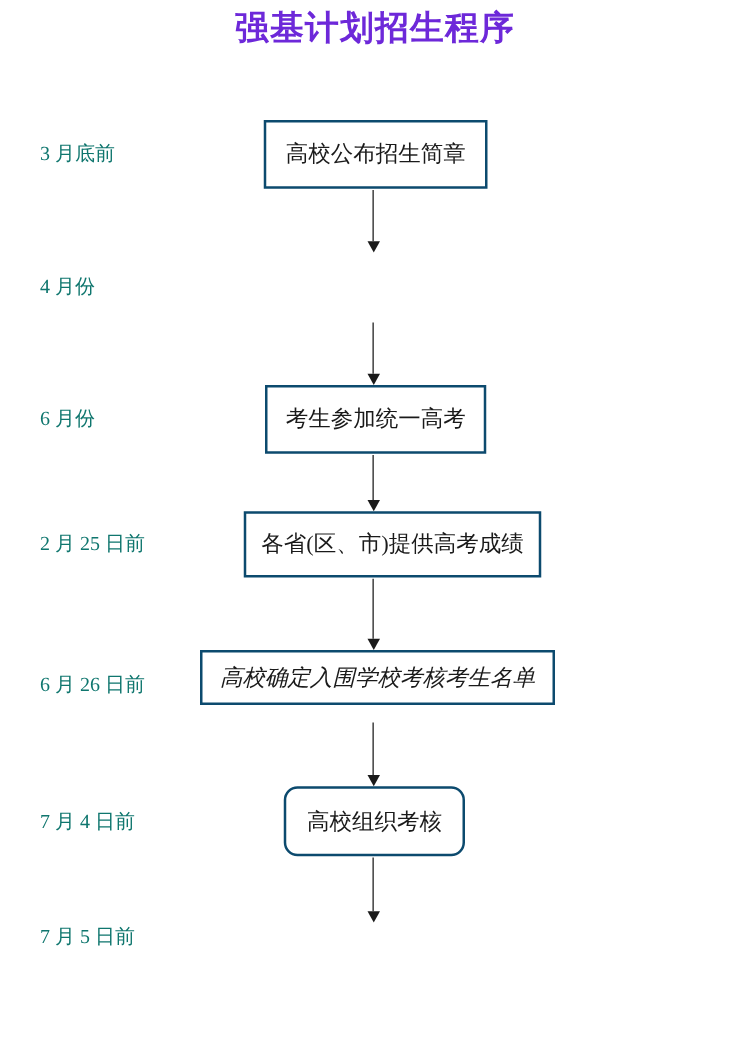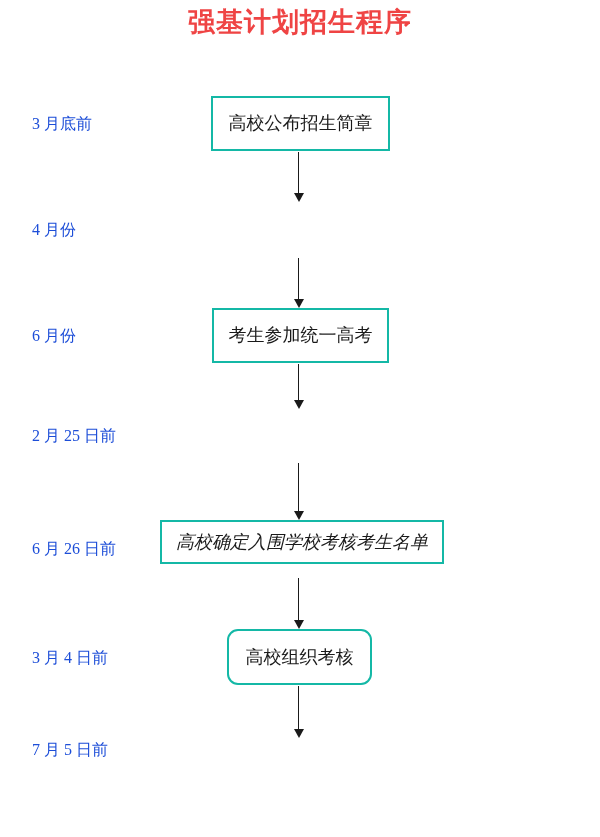--- a/index.html
+++ b/index.html
@@ -16,35 +16,35 @@
     position: absolute;
     top: 6px;
     left: 0;
     width: 600px;
     margin: 0;
     text-align: center;
     font-family: "Liberation Sans", sans-serif;
     font-weight: 700;
     font-size: 27px;
     line-height: 32px;
-    color: #ef4444;
+    color: #6d28d9;
     letter-spacing: 1px;
   }
   .time {
     position: absolute;
     left: 32px;
     font-size: 16px;
     line-height: 19px;
     white-space: nowrap;
-    color: #1d4ed8;
+    color: #0f766e;
   }
   .box {
     position: absolute;
     box-sizing: border-box;
-    border: 2px solid #14b8a6;
+    border: 2px solid #0c4a6e;
     background: #ffffff;
     display: flex;
     align-items: center;
     justify-content: center;
     text-align: center;
     font-size: 18px;
     line-height: 1.9;
     padding: 2px 10px;
   }
   .arrow {
@@ -104,29 +104,32 @@
   <div class="time t2">4 月份</div>
   <div class="arrow a2"></div>
 
   <div class="time t3">6 月份</div>
   <div class="box b3">
     <span>考生参加统一高考</span>
   </div>
   <div class="arrow a3"></div>
 
   <div class="time t4">2 月 25 日前</div>
+  <div class="box b4">
+    <span>各省(区、市)提供高考成绩</span>
+  </div>
   <div class="arrow a4"></div>
 
   <div class="time t5">6 月 26 日前</div>
   <div class="box b5">
     <span>高校确定入围学校考核考生名单</span>
   </div>
   <div class="arrow a5"></div>
 
-  <div class="time t6">3 月 4 日前</div>
+  <div class="time t6">7 月 4 日前</div>
   <div class="box b6">
     <span>高校组织考核</span>
   </div>
   <div class="arrow a6"></div>
 
   <div class="time t7">7 月 5 日前</div>
 
 </div>
 
 </body></html>

